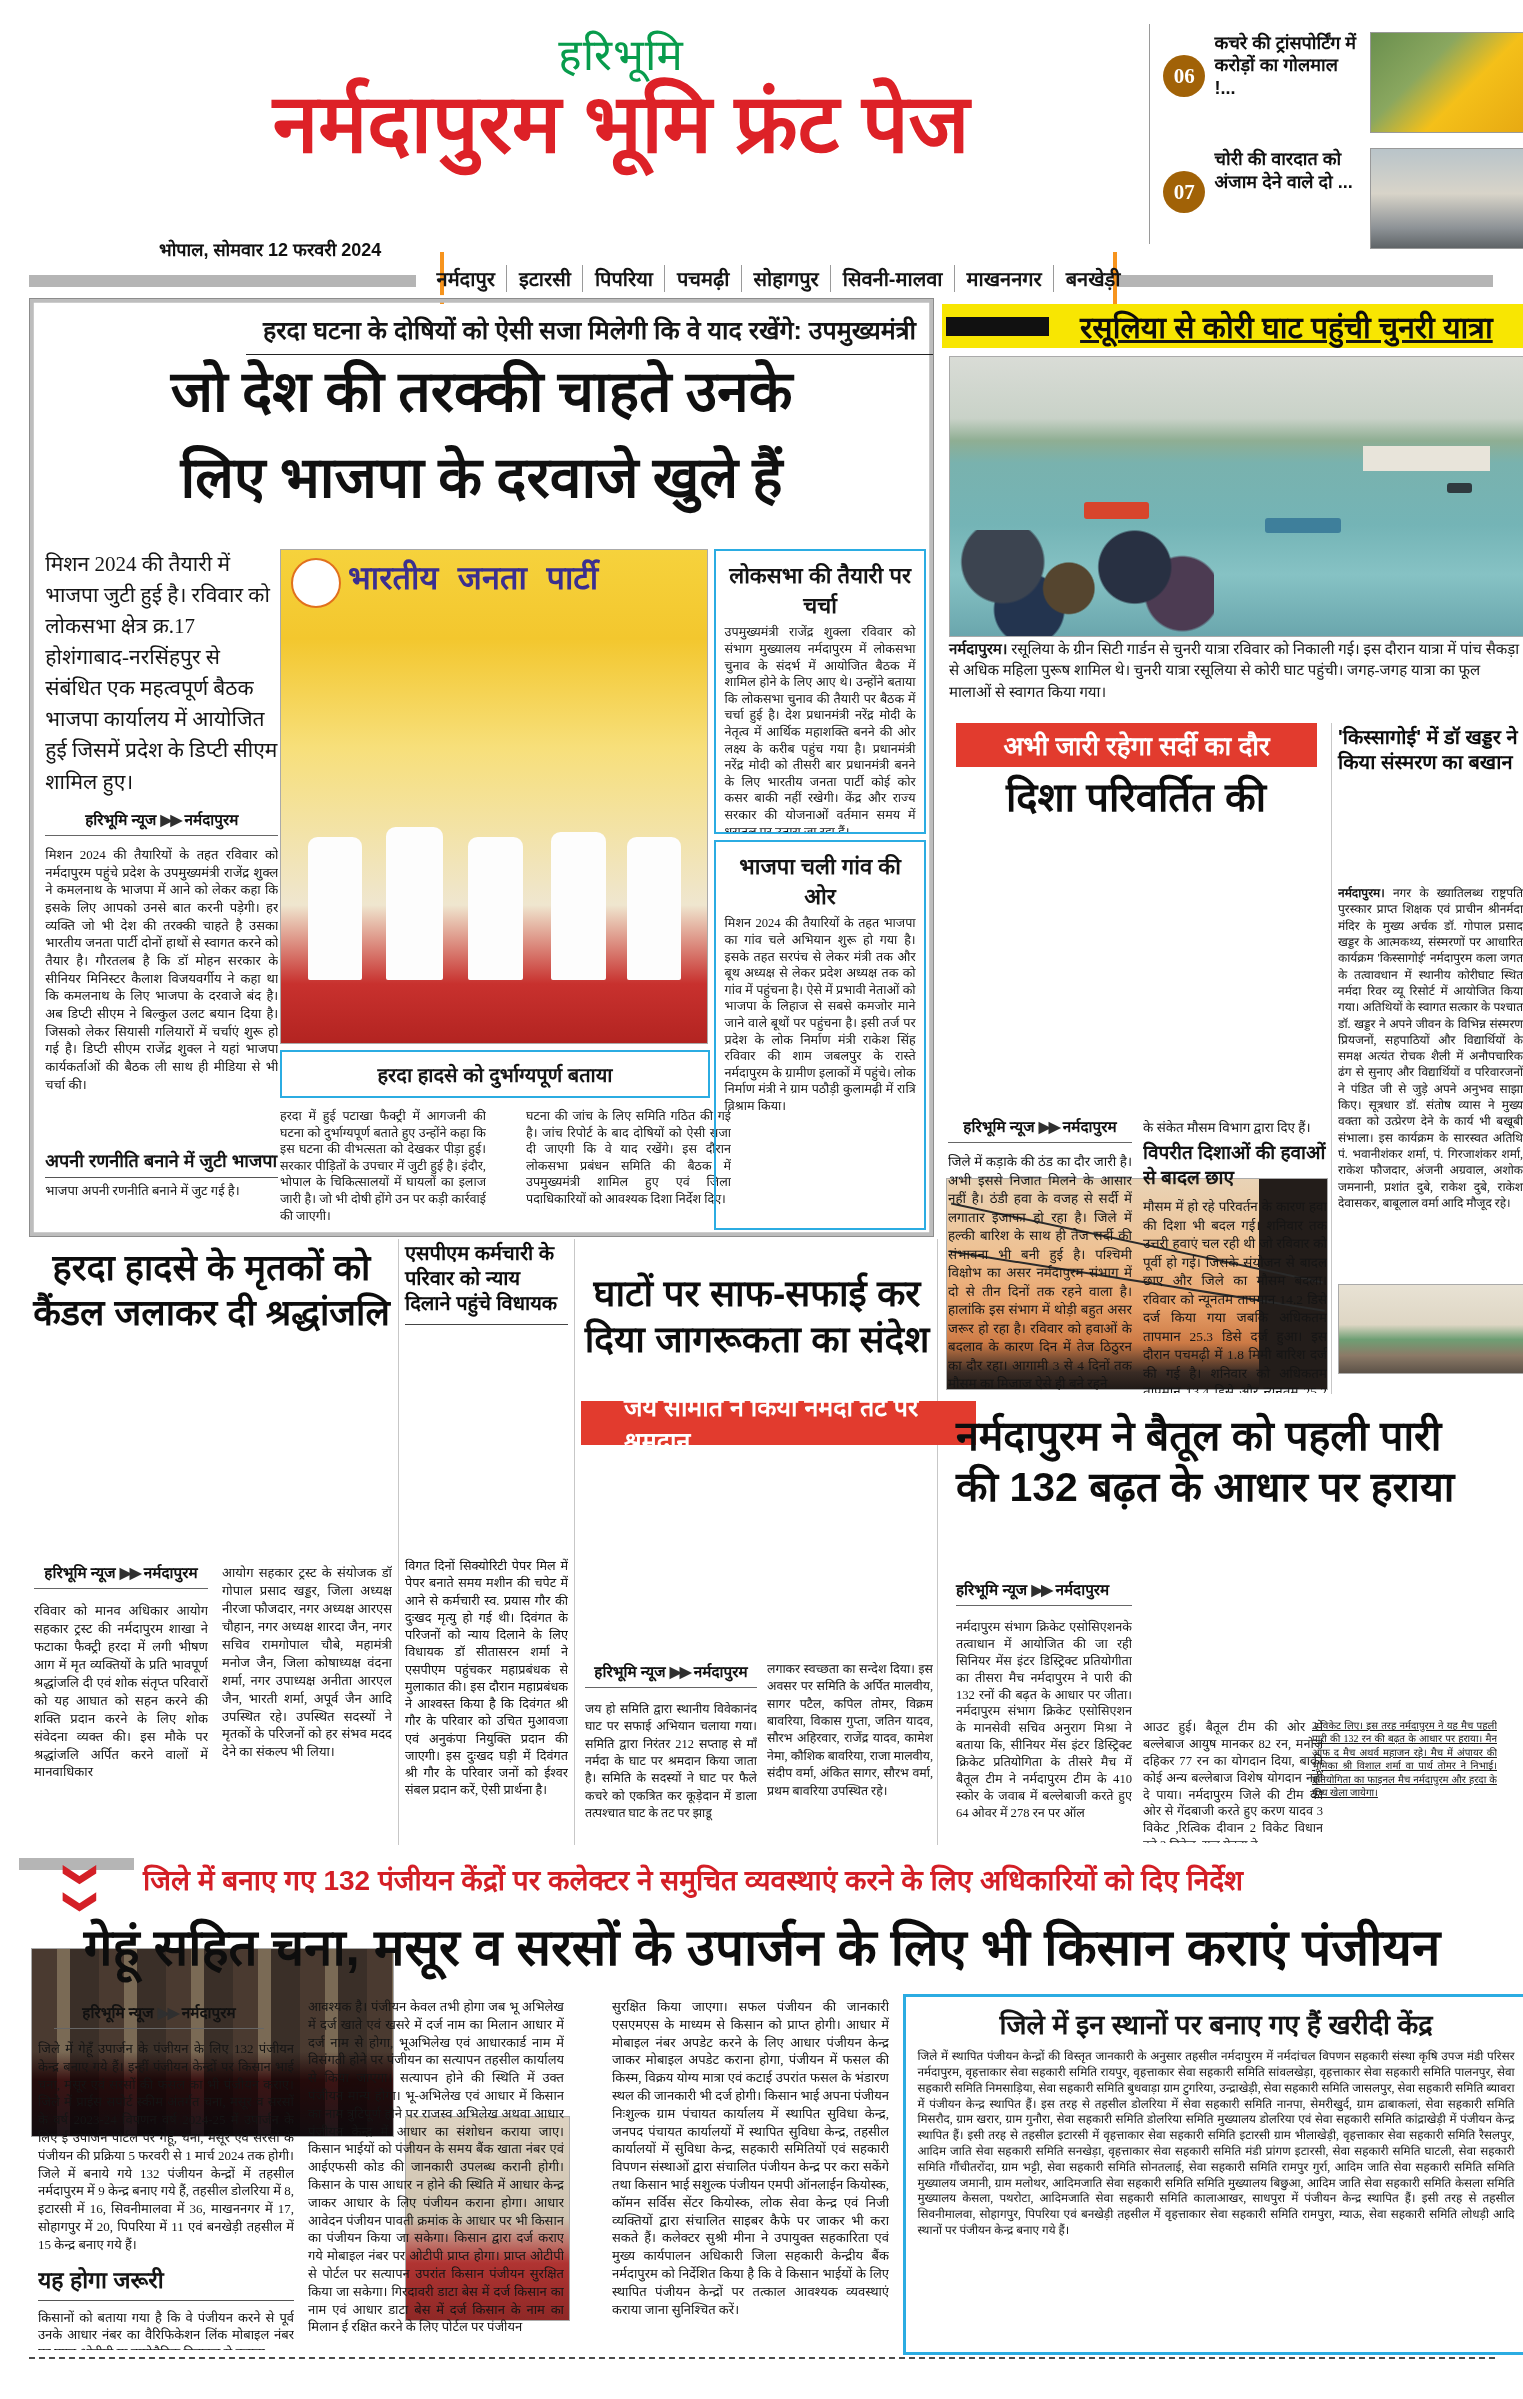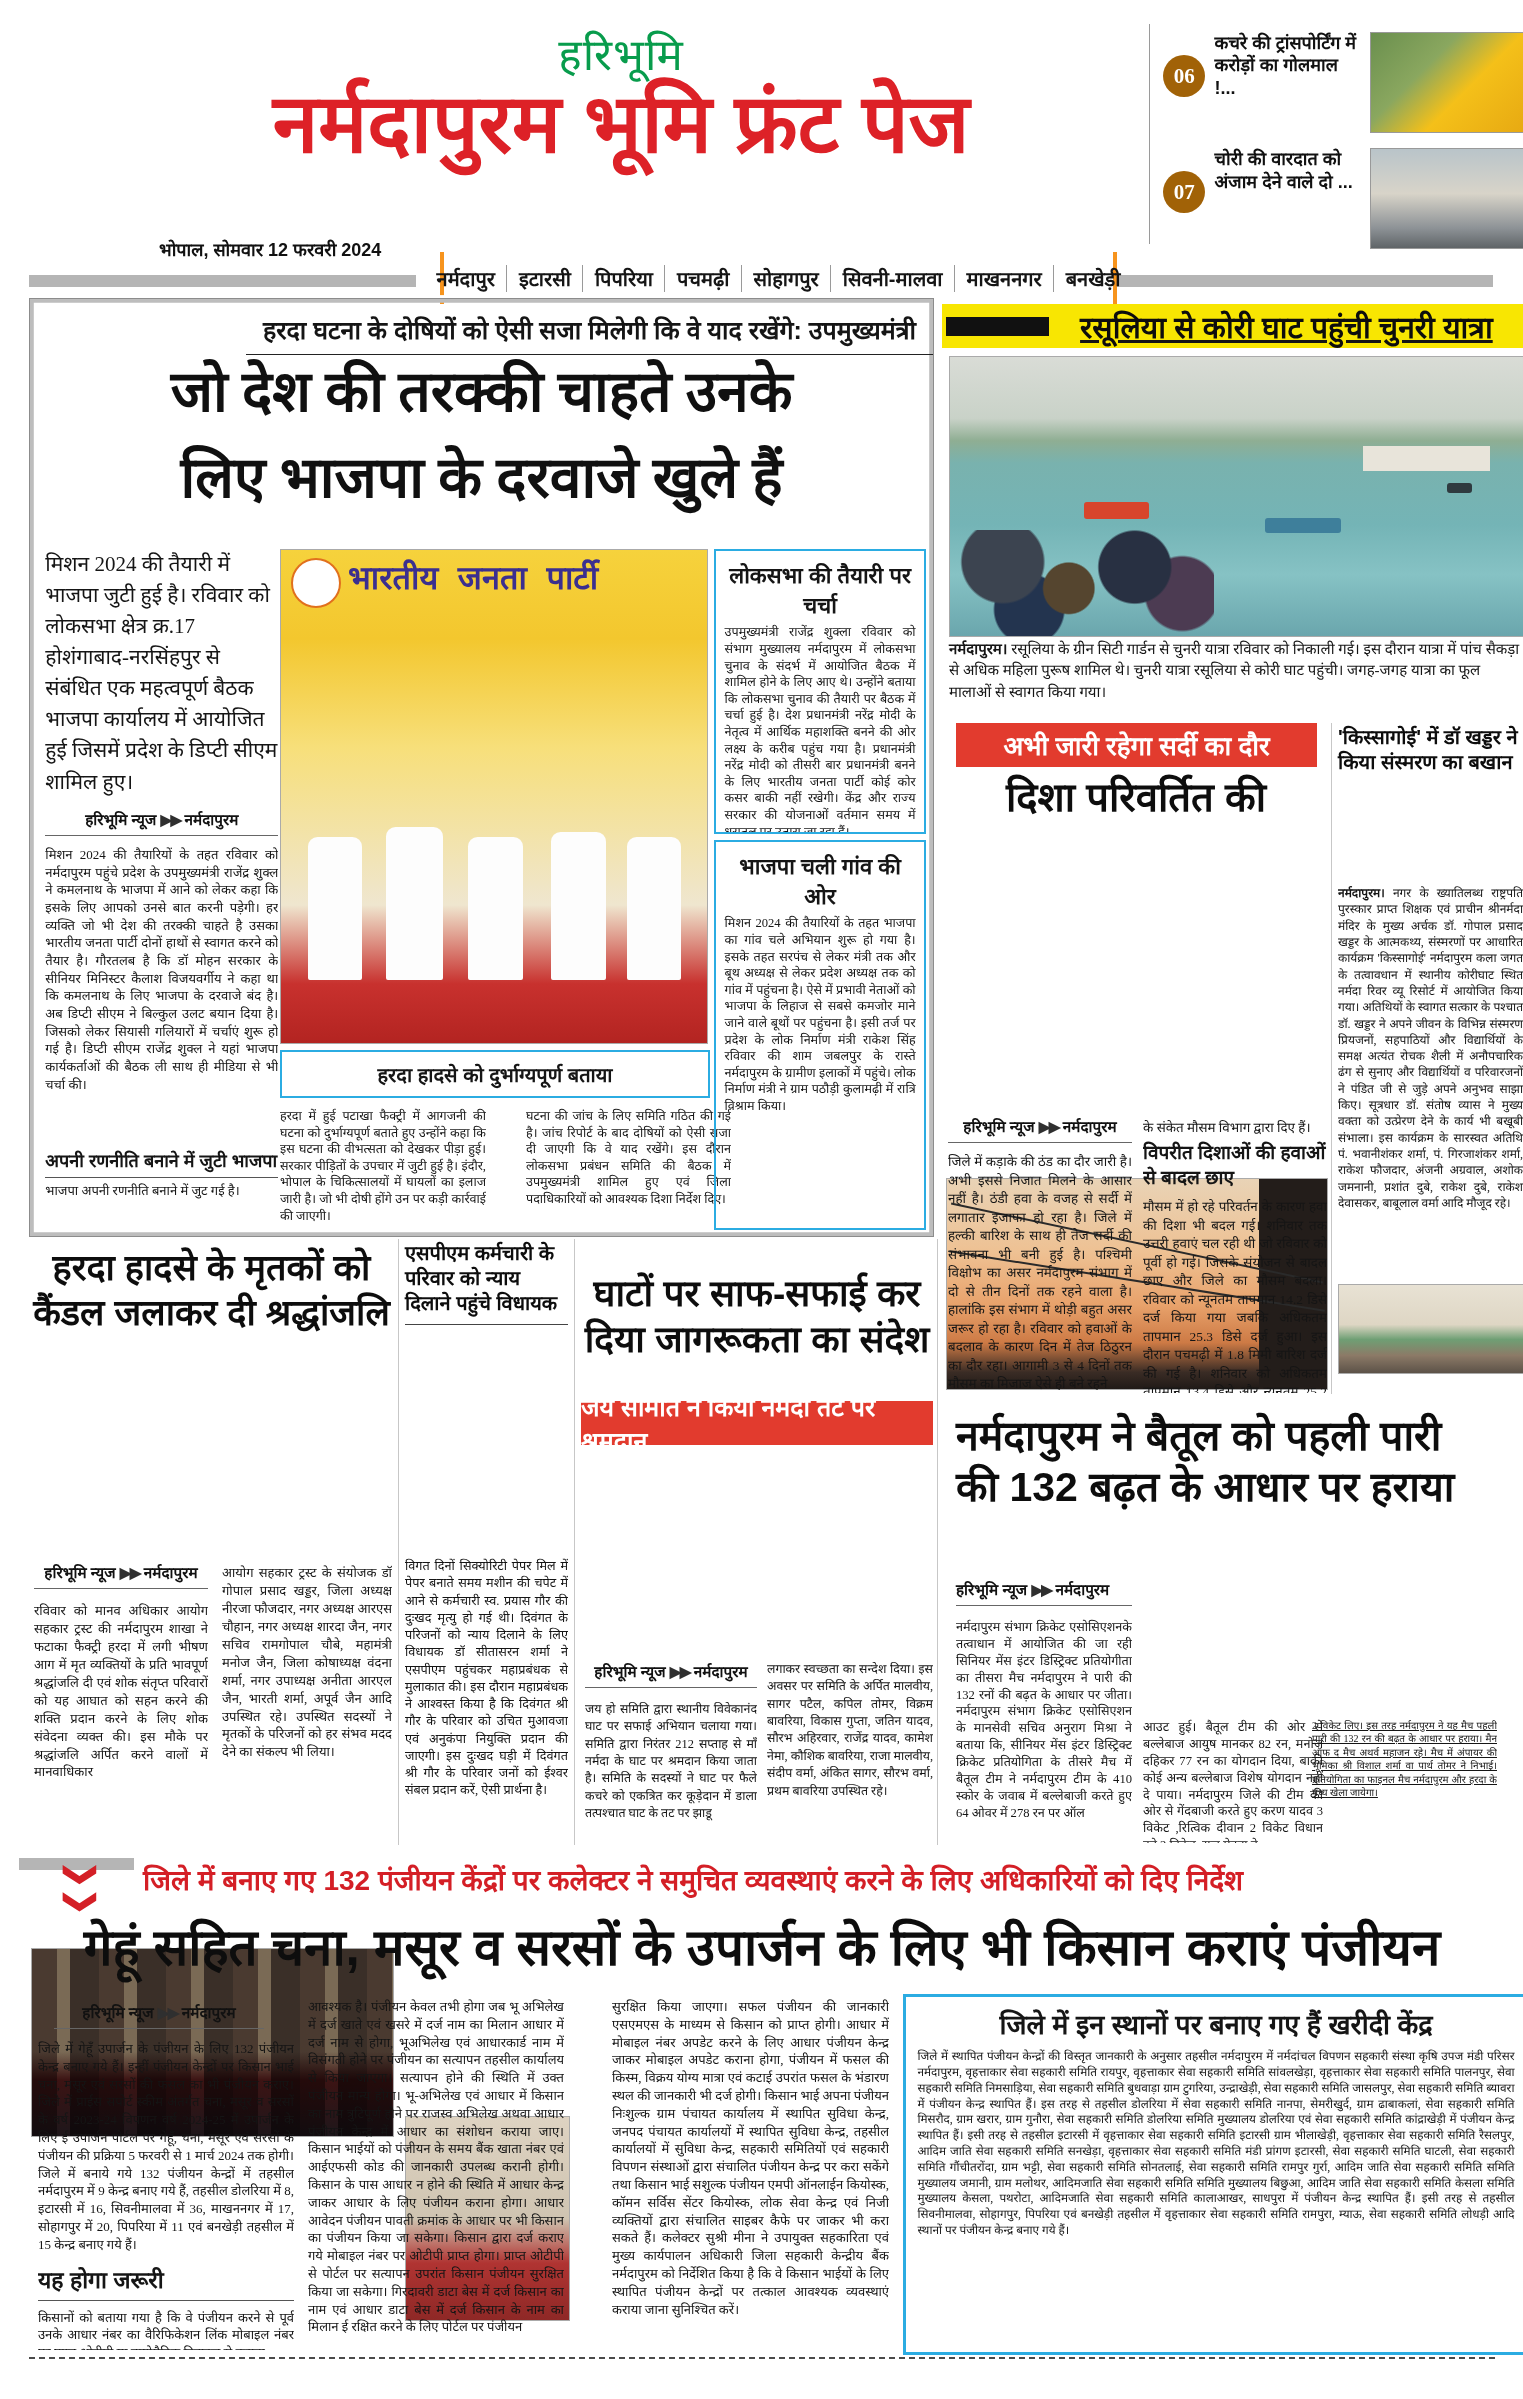--- a/index.html
+++ b/index.html
@@ -258,21 +258,21 @@
   <div class="abs just ovh" style="left:222px;top:1564px;width:170px;height:279px;font-size:13px;line-height:1.38;">आयोग सहकार ट्रस्ट के संयोजक डॉ गोपाल प्रसाद खड्डर, जिला अध्यक्ष नीरजा फौजदार, नगर अध्यक्ष आरएस चौहान, नगर अध्यक्ष शारदा जैन, नगर सचिव रामगोपाल चौबे, महामंत्री मनोज जैन, जिला कोषाध्यक्ष वंदना शर्मा, नगर उपाध्यक्ष अनीता आरएल जैन, भारती शर्मा, अपूर्व जैन आदि उपस्थित रहे। उपस्थित सदस्यों ने मृतकों के परिजनों को हर संभव मदद देने का संकल्प भी लिया।</div>
 
   <div class="abs h2-block hairline" style="left:405px;top:1241px;width:163px;font-size:20px;padding-bottom:7.6px;">एसपीएम कर्मचारी के परिवार को न्याय दिलाने पहुंचे विधायक</div>
   <div class="abs photo ph-spm" style="left:405px;top:1344px;width:163px;height:203px;"></div>
   <div class="abs just ovh" style="left:405px;top:1558px;width:163px;height:285px;font-size:12.7px;line-height:1.36;">विगत दिनों सिक्योरिटी पेपर मिल में पेपर बनाते समय मशीन की चपेट में आने से कर्मचारी स्व. प्रयास गौर की दुःखद मृत्यु हो गई थी। दिवंगत के परिजनों को न्याय दिलाने के लिए विधायक डॉ सीतासरन शर्मा ने एसपीएम पहुंचकर महाप्रबंधक से मुलाकात की। इस दौरान महाप्रबंधक ने आश्वस्त किया है कि दिवंगत श्री गौर के परिवार को उचित मुआवजा एवं अनुकंपा नियुक्ति प्रदान की जाएगी। इस दुःखद घड़ी में दिवंगत श्री गौर के परिवार जनों को ईश्वर संबल प्रदान करें, ऐसी प्रार्थना है।</div>
 
   <div class="abs center h2-block" style="left:581px;top:1271px;width:352px;font-size:37px;">
     <div>घाटों पर साफ-सफाई कर</div>
     <div>दिया जागरूकता का संदेश</div>
   </div>
-  <div class="abs red-band" style="left:581px;top:1401px;width:352px;height:44px;font-size:25px;">जय समिति ने किया नर्मदा तट पर श्रमदान</div>
+  <div class="abs red-band" style="left:581px;top:1401px;width:352px;height:44px;font-size:25px;padding-left:43px;">जय समिति ने किया नर्मदा तट पर श्रमदान</div>
 
   <div class="abs center byline byline-rule" style="left:585px;top:1661px;width:172px;">
     <span>हरिभूमि न्यूज</span>
     <span class="arr">▶▶</span>
     <span>नर्मदापुरम</span>
   </div>
   <div class="abs just ovh" style="left:585px;top:1701px;width:172px;height:141px;font-size:12.4px;line-height:1.4;">जय हो समिति द्वारा स्थानीय विवेकानंद घाट पर सफाई अभियान चलाया गया। समिति द्वारा निरंतर 212 सप्ताह से माँ नर्मदा के घाट पर श्रमदान किया जाता है। समिति के सदस्यों ने घाट पर फैले कचरे को एकत्रित कर कूड़ेदान में डाला तत्पश्चात घाट के तट पर झाडू</div>
   <div class="abs just ovh" style="left:767px;top:1661px;width:166px;height:182px;font-size:12.4px;line-height:1.4;">लगाकर स्वच्छता का सन्देश दिया। इस अवसर पर समिति के अर्पित मालवीय, सागर पटैल, कपिल तोमर, विक्रम बावरिया, विकास गुप्ता, जतिन यादव, सौरभ अहिरवार, राजेंद्र यादव, कामेश नेमा, कौशिक बावरिया, राजा मालवीय, संदीप वर्मा, अंकित सागर, सौरभ वर्मा, प्रथम बावरिया उपस्थित रहे।</div>
 
   <div class="abs h2-block" style="left:956px;top:1411px;width:562px;font-size:41px;">

